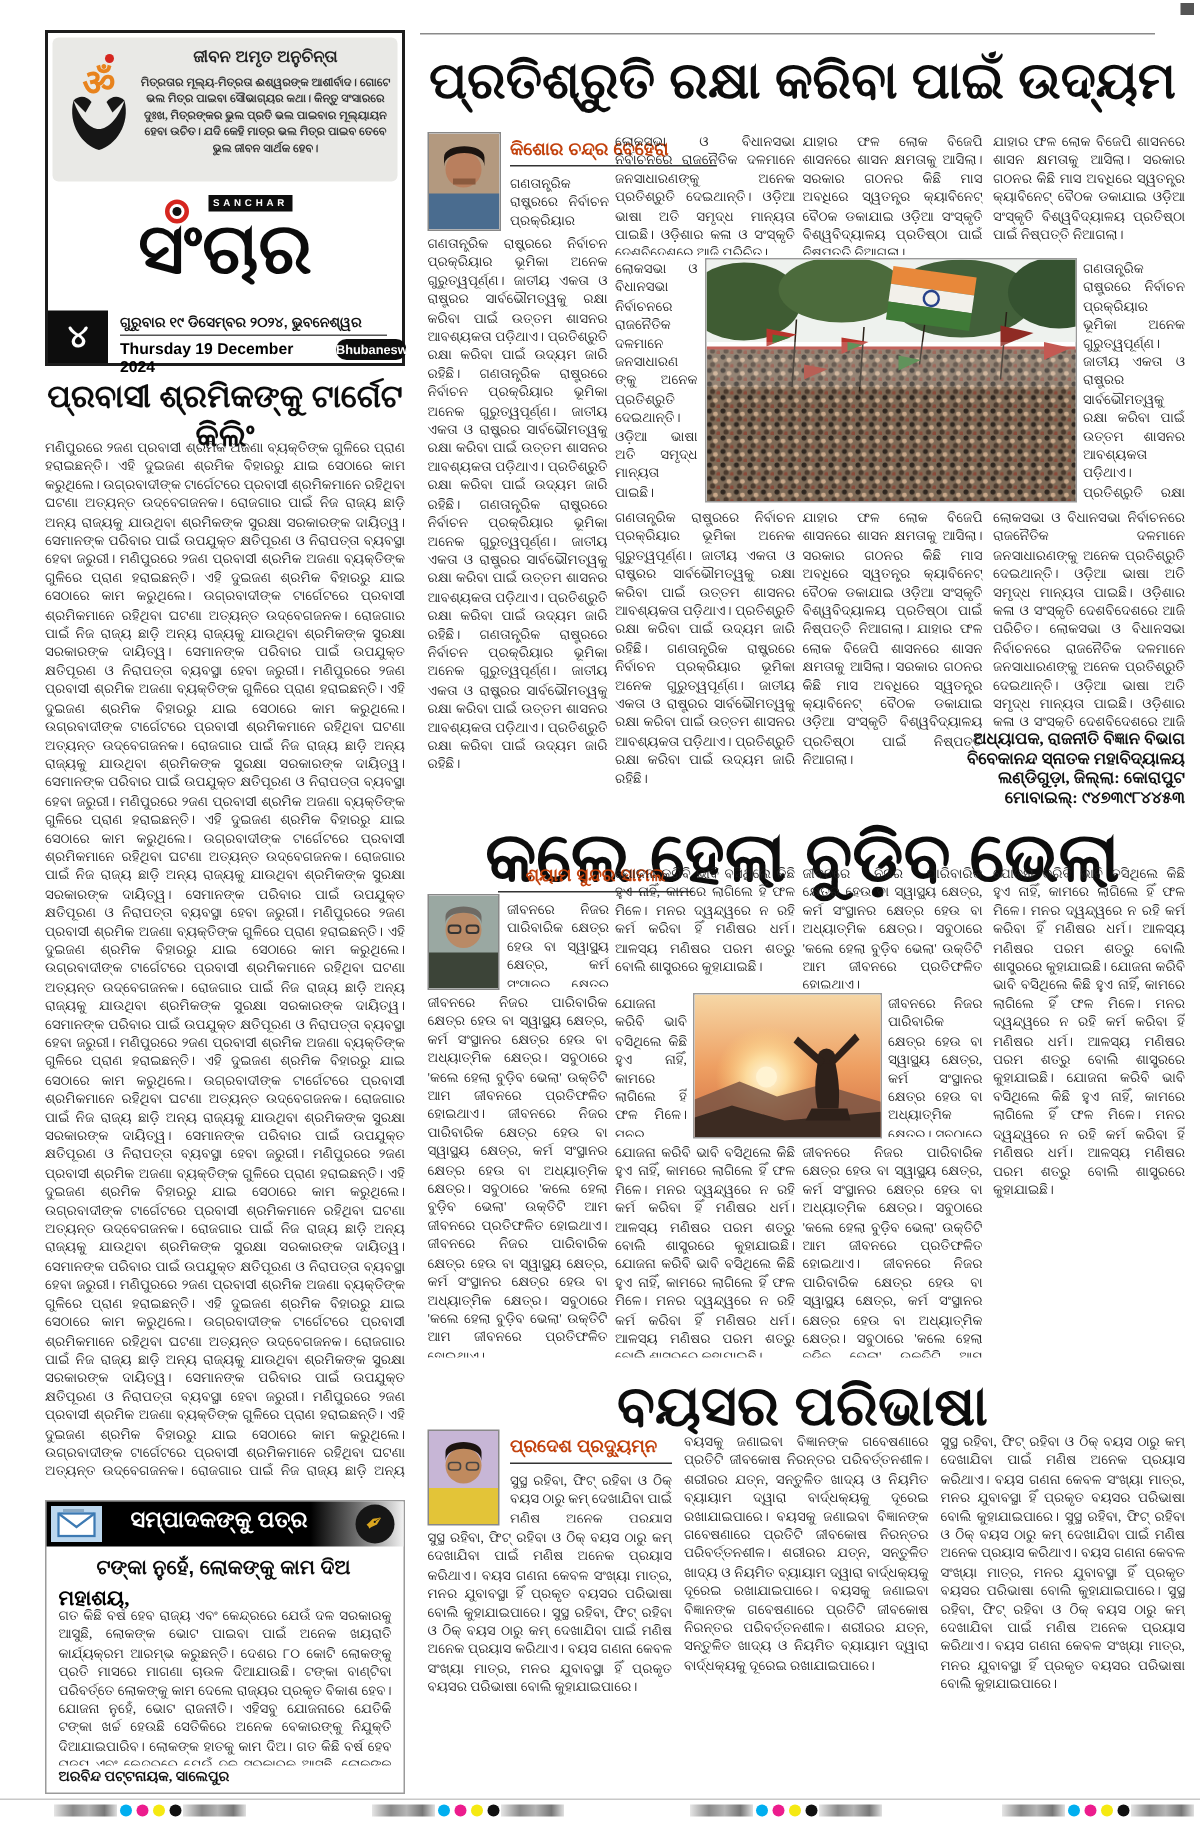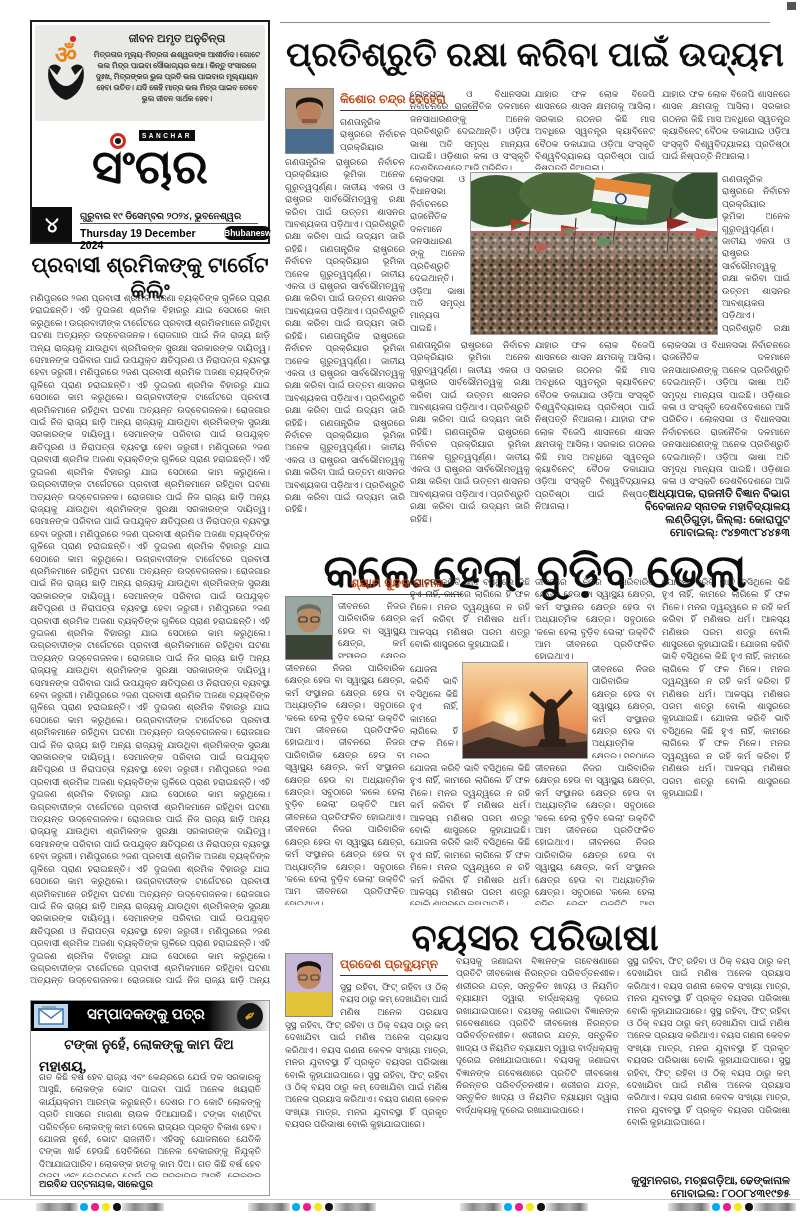--- a/index.html
+++ b/index.html
@@ -221,24 +221,20 @@
       <path d="M11 20 C11 9 35 9 35 20 L35 14 C35 5 11 5 11 14 Z" fill="#1c1410"></path>
       <rect x="13" y="21" width="8" height="5" rx="2" fill="none" stroke="#444" stroke-width="1.1"></rect>
       <rect x="25" y="21" width="8" height="5" rx="2" fill="none" stroke="#444" stroke-width="1.1"></rect>
     </svg>
   </div>
   <div class="abs byname" style="left:340px;top:957px;width:108px;">ପ୍ରଦେଶ ପ୍ରଦ୍ୟୁମ୍ନ</div>
   <div class="abs bt" style="left:340px;top:981px;width:108px;height:34px;">ସୁସ୍ଥ ରହିବା, ଫିଟ୍ ରହିବା ଓ ଠିକ୍ ବୟସ ଠାରୁ କମ୍ ଦେଖାଯିବା ପାଇଁ ମଣିଷ ଅନେକ ପ୍ରୟାସ କରିଥାଏ। ବୟସ ଗଣନା କେବଳ ସଂଖ୍ୟା ମାତ୍ର, ମନର ଯୁବାବସ୍ଥା ହିଁ ପ୍ରକୃତ ବୟସର ପରିଭାଷା ବୋଲି କୁହାଯାଇପାରେ।</div>
   <div class="abs bt" style="left:285px;top:1019px;width:163px;height:176px;">ସୁସ୍ଥ ରହିବା, ଫିଟ୍ ରହିବା ଓ ଠିକ୍ ବୟସ ଠାରୁ କମ୍ ଦେଖାଯିବା ପାଇଁ ମଣିଷ ଅନେକ ପ୍ରୟାସ କରିଥାଏ। ବୟସ ଗଣନା କେବଳ ସଂଖ୍ୟା ମାତ୍ର, ମନର ଯୁବାବସ୍ଥା ହିଁ ପ୍ରକୃତ ବୟସର ପରିଭାଷା ବୋଲି କୁହାଯାଇପାରେ। ସୁସ୍ଥ ରହିବା, ଫିଟ୍ ରହିବା ଓ ଠିକ୍ ବୟସ ଠାରୁ କମ୍ ଦେଖାଯିବା ପାଇଁ ମଣିଷ ଅନେକ ପ୍ରୟାସ କରିଥାଏ। ବୟସ ଗଣନା କେବଳ ସଂଖ୍ୟା ମାତ୍ର, ମନର ଯୁବାବସ୍ଥା ହିଁ ପ୍ରକୃତ ବୟସର ପରିଭାଷା ବୋଲି କୁହାଯାଇପାରେ।</div>
   <div class="abs bt" style="left:456px;top:955px;width:163px;height:240px;">ବୟସକୁ ଜଣାଇବା ବିଜ୍ଞାନଙ୍କ ଗବେଷଣାରେ ପ୍ରତିଟି ଜୀବକୋଷ ନିରନ୍ତର ପରିବର୍ତ୍ତନଶୀଳ। ଶରୀରର ଯତ୍ନ, ସନ୍ତୁଳିତ ଖାଦ୍ୟ ଓ ନିୟମିତ ବ୍ୟାୟାମ ଦ୍ୱାରା ବାର୍ଦ୍ଧକ୍ୟକୁ ଦୂରେଇ ରଖାଯାଇପାରେ। ବୟସକୁ ଜଣାଇବା ବିଜ୍ଞାନଙ୍କ ଗବେଷଣାରେ ପ୍ରତିଟି ଜୀବକୋଷ ନିରନ୍ତର ପରିବର୍ତ୍ତନଶୀଳ। ଶରୀରର ଯତ୍ନ, ସନ୍ତୁଳିତ ଖାଦ୍ୟ ଓ ନିୟମିତ ବ୍ୟାୟାମ ଦ୍ୱାରା ବାର୍ଦ୍ଧକ୍ୟକୁ ଦୂରେଇ ରଖାଯାଇପାରେ। ବୟସକୁ ଜଣାଇବା ବିଜ୍ଞାନଙ୍କ ଗବେଷଣାରେ ପ୍ରତିଟି ଜୀବକୋଷ ନିରନ୍ତର ପରିବର୍ତ୍ତନଶୀଳ। ଶରୀରର ଯତ୍ନ, ସନ୍ତୁଳିତ ଖାଦ୍ୟ ଓ ନିୟମିତ ବ୍ୟାୟାମ ଦ୍ୱାରା ବାର୍ଦ୍ଧକ୍ୟକୁ ଦୂରେଇ ରଖାଯାଇପାରେ।</div>
   <div class="abs bt" style="left:627px;top:955px;width:163px;height:218px;">ସୁସ୍ଥ ରହିବା, ଫିଟ୍ ରହିବା ଓ ଠିକ୍ ବୟସ ଠାରୁ କମ୍ ଦେଖାଯିବା ପାଇଁ ମଣିଷ ଅନେକ ପ୍ରୟାସ କରିଥାଏ। ବୟସ ଗଣନା କେବଳ ସଂଖ୍ୟା ମାତ୍ର, ମନର ଯୁବାବସ୍ଥା ହିଁ ପ୍ରକୃତ ବୟସର ପରିଭାଷା ବୋଲି କୁହାଯାଇପାରେ। ସୁସ୍ଥ ରହିବା, ଫିଟ୍ ରହିବା ଓ ଠିକ୍ ବୟସ ଠାରୁ କମ୍ ଦେଖାଯିବା ପାଇଁ ମଣିଷ ଅନେକ ପ୍ରୟାସ କରିଥାଏ। ବୟସ ଗଣନା କେବଳ ସଂଖ୍ୟା ମାତ୍ର, ମନର ଯୁବାବସ୍ଥା ହିଁ ପ୍ରକୃତ ବୟସର ପରିଭାଷା ବୋଲି କୁହାଯାଇପାରେ। ସୁସ୍ଥ ରହିବା, ଫିଟ୍ ରହିବା ଓ ଠିକ୍ ବୟସ ଠାରୁ କମ୍ ଦେଖାଯିବା ପାଇଁ ମଣିଷ ଅନେକ ପ୍ରୟାସ କରିଥାଏ। ବୟସ ଗଣନା କେବଳ ସଂଖ୍ୟା ମାତ୍ର, ମନର ଯୁବାବସ୍ଥା ହିଁ ପ୍ରକୃତ ବୟସର ପରିଭାଷା ବୋଲି କୁହାଯାଇପାରେ।</div>
-  <div class="abs credit" style="left:620px;top:1174px;width:170px;height:27px;">
-    <div>କୁସୁମନଗର, ମଚ୍ଛଗଡ଼ିଆ, ଢେଙ୍କାନାଳ</div>
-    <div>ମୋବାଇଲ: ୮୦୦୮୪୩୧୯୭୫</div>
-  </div>
 
   <div class="abs" style="left:0;top:1199px;width:800px;height:1px;background:#c8c8c8;"></div>
 
   <div class="abs regstrip" style="left:36px;top:1203px;">
     <div class="regbar"></div>
       <div class="dot" style="background:#00aeef;"></div>
       <div class="dot" style="background:#ec1c8d;"></div>
       <div class="dot" style="background:#f5e912;"></div>
       <div class="dot" style="background:#111;"></div>
       <div class="regbar"></div>

